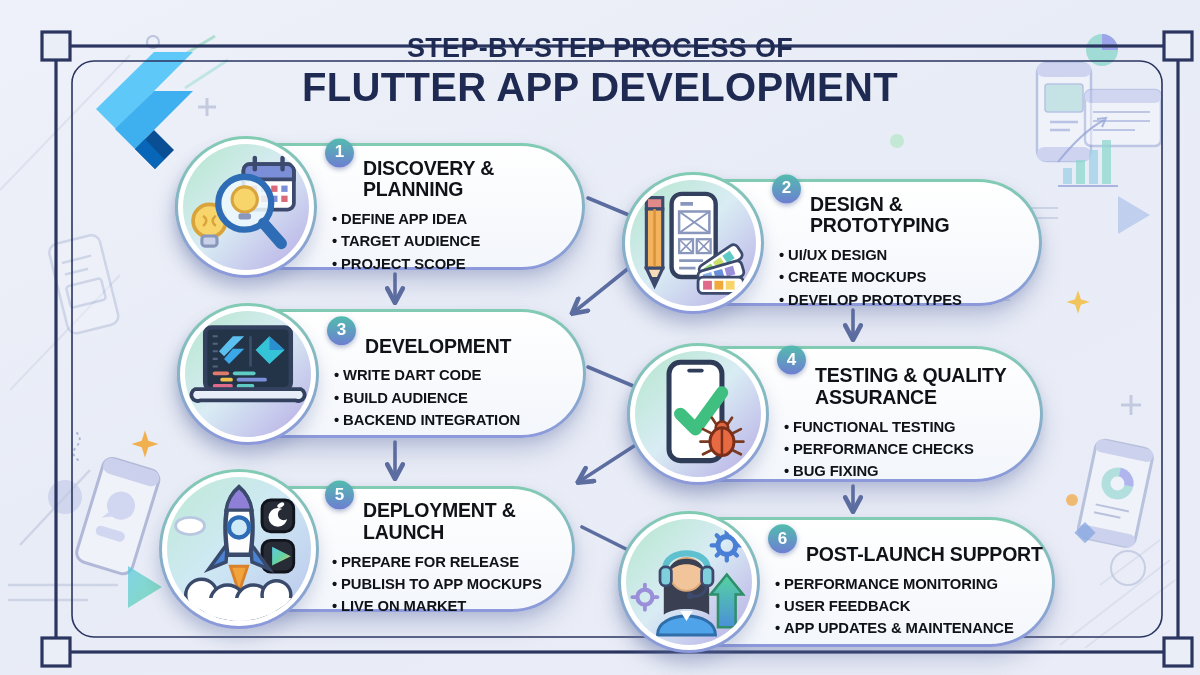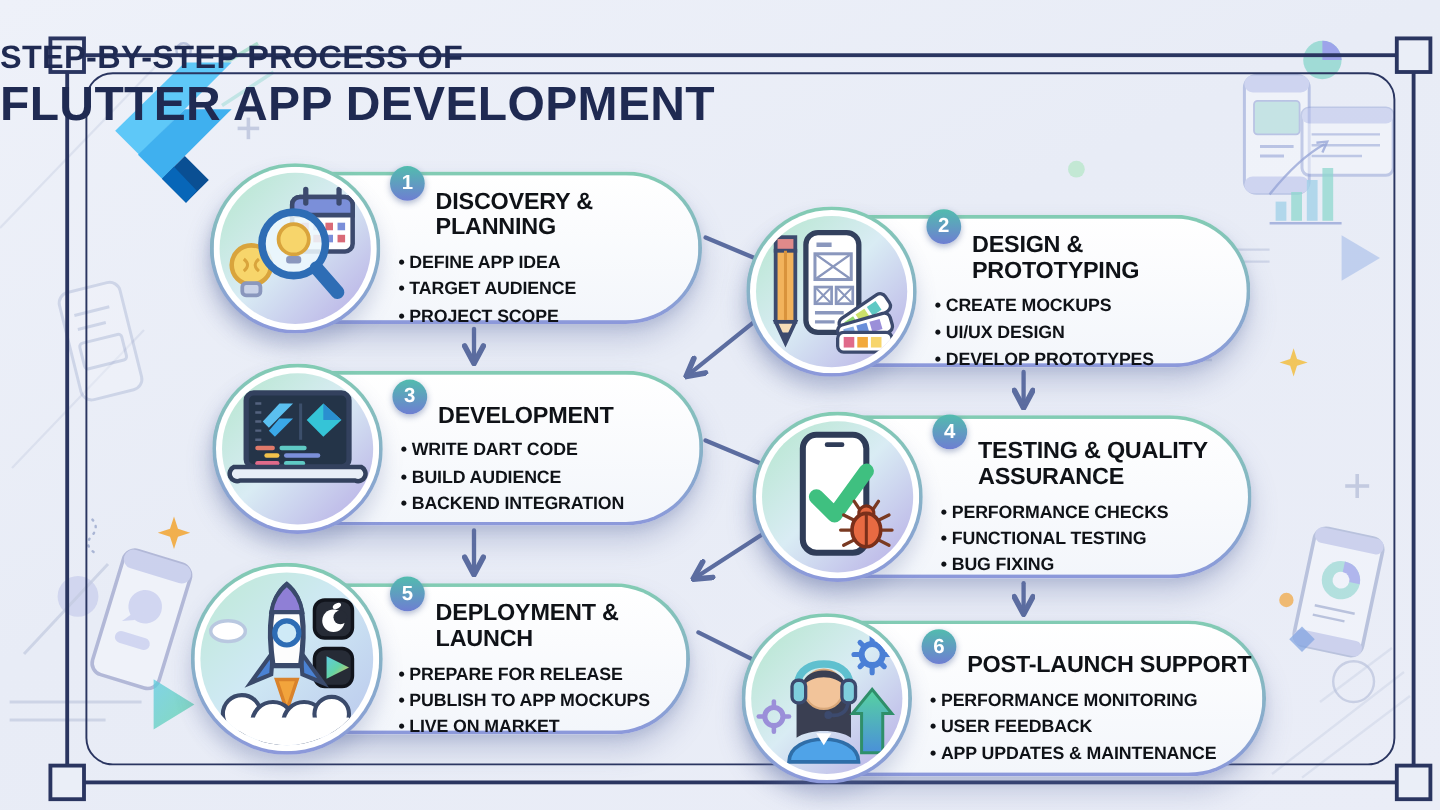--- a/index.html
+++ b/index.html
@@ -7,21 +7,21 @@
     position:relative;width:1200px;height:675px;overflow:hidden;
     font-family:"Liberation Sans",sans-serif;
     background:linear-gradient(155deg,#eef1f9 0%,#e8ecf6 45%,#eaedf7 100%);
   }
   svg{display:block}
 
   
   .frame{position:absolute;inset:0;pointer-events:none}
 
   
-  .main-title{position:absolute;left:0;right:0;top:34px;text-align:left;color:#1f2a52}
+  .main-title{position:absolute;left:0;right:0;top:34px;text-align:center;color:#1f2a52}
   .t1{font-size:27px;font-weight:bold;letter-spacing:.3px;line-height:1.1}
   .t2{font-size:40px;font-weight:bold;letter-spacing:.3px;line-height:1.1;margin-top:1px}
 
   
   .card{position:absolute}
   .pill{
     position:absolute;inset:0;border-radius:70px;border:3px solid transparent;
     background:linear-gradient(180deg,#ffffff 0%,#f3f6fb 100%) padding-box,
                linear-gradient(180deg,#82ccb3 0%,#8c98db 100%) border-box;
     box-shadow:0 14px 22px rgba(96,112,164,.28),0 4px 8px rgba(96,112,164,.16);
@@ -297,22 +297,22 @@
             <rect x="76" y="80" width="7" height="7" fill="#f7d56b"></rect>
         </svg>
       </div>
     </div>
     <div class="content">
       <div class="head">
         <span class="badge">2</span>
         <span class="card-title">DESIGN &amp; PROTOTYPING</span>
       </div>
       <ul class="bullets">
+        <li>UI/UX DESIGN</li>
         <li>CREATE MOCKUPS</li>
-        <li>UI/UX DESIGN</li>
         <li>DEVELOP PROTOTYPES</li>
       </ul>
     </div>
   </div>
 
   <div class="card" style="left:177px;top:309px;width:409px;height:129px">
     <div class="pill"></div>
     <div class="icon-wrap">
       <div class="icon-inner">
         <svg viewBox="0 0 100 100">
@@ -377,22 +377,22 @@
           <line x1="69" y1="62" x2="69" y2="83" stroke="#7a2f1a" stroke-width="2"></line>
         </svg>
       </div>
     </div>
     <div class="content">
       <div class="head">
         <span class="badge">4</span>
         <span class="card-title" style="max-width:240px">TESTING &amp; QUALITY ASSURANCE</span>
       </div>
       <ul class="bullets">
+        <li>FUNCTIONAL TESTING</li>
         <li>PERFORMANCE CHECKS</li>
-        <li>FUNCTIONAL TESTING</li>
         <li>BUG FIXING</li>
       </ul>
     </div>
   </div>
 
   <div class="card" style="left:167px;top:486px;width:408px;height:126px">
     <div class="pill"></div>
     <div class="icon-wrap big">
       <div class="icon-inner" style="background:linear-gradient(135deg,#bde9d4 0%,#cfe9f4 45%,#b9c6ec 100%)">
         <svg viewBox="0 0 100 100">

